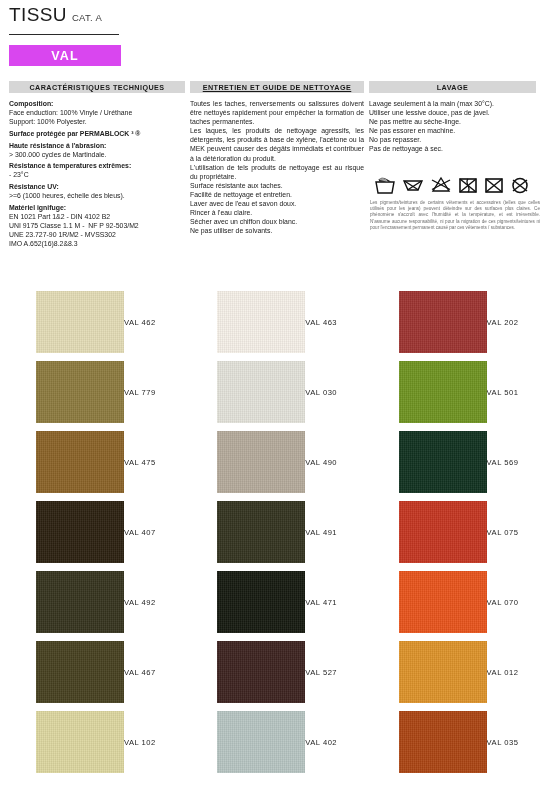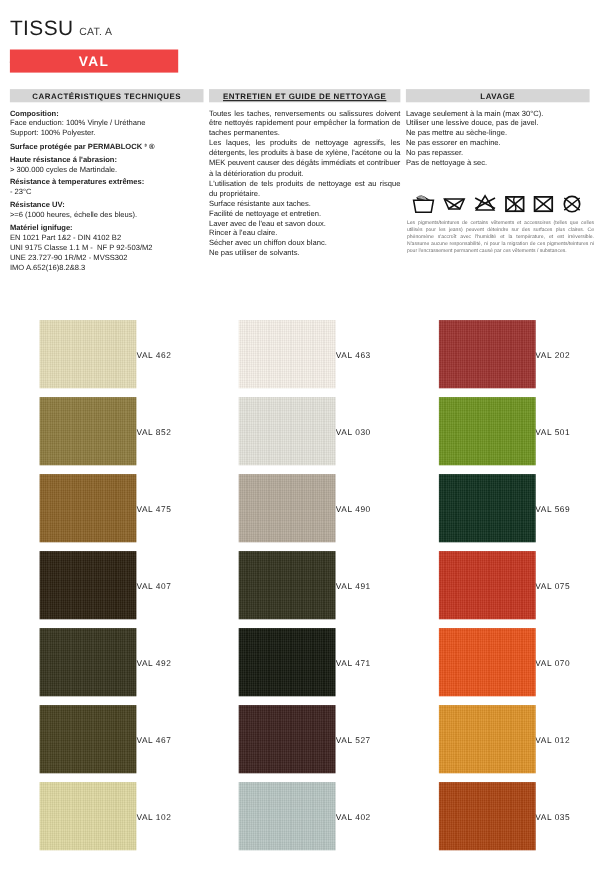--- a/index.html
+++ b/index.html
@@ -13,24 +13,24 @@
     position: relative;
     font-family: "Liberation Sans", sans-serif;
     color: #1a1a1a;
     overflow: hidden;
   }
 
   
   #title-block {
     position: absolute;
     left: 9px;
-    top: 16px;
+    top: 4px;
     width: 110px;
     border-bottom: 1.6px solid #2a2a2a;
-    padding-bottom: 18px;
+    padding-bottom: 8px;
   }
   #title-main {
     font-size: 19px;
     letter-spacing: 0.4px;
     color: #1c1c1c;
     display: inline-block;
     vertical-align: baseline;
   }
   #title-cat {
     font-size: 9.5px;
@@ -39,23 +39,23 @@
     display: inline-block;
     vertical-align: baseline;
     margin-left: 5px;
   }
 
   
   #name-bar {
     position: absolute;
     left: 9px;
     top: 45px;
-    width: 153px;
+    width: 112px;
     height: 21px;
-    background: #ef4444;
+    background: #d946ef;
     color: #ffffff;
     font-size: 12.5px;
     font-weight: bold;
     letter-spacing: 1.2px;
     display: flex;
     align-items: center;
     justify-content: center;
   }
 
   
@@ -284,21 +284,21 @@
         <div class="swatch-label">VAL 463</div>
       </div>
       <div class="swatch-cell">
         <div class="swatch-chip" title="VAL 202" style="background: rgb(157, 51, 48);"></div>
         <div class="swatch-label">VAL 202</div>
       </div>
     </div>
     <div class="swatch-row">
       <div class="swatch-cell">
         <div class="swatch-chip" title="VAL 461" style="background: rgb(140, 122, 62);"></div>
-        <div class="swatch-label">VAL 852</div>
+        <div class="swatch-label">VAL 779</div>
       </div>
       <div class="swatch-cell">
         <div class="swatch-chip" title="VAL 040" style="background: rgb(227, 226, 218);"></div>
         <div class="swatch-label">VAL 030</div>
       </div>
       <div class="swatch-cell">
         <div class="swatch-chip" title="VAL 501" style="background: rgb(110, 147, 32);"></div>
         <div class="swatch-label">VAL 501</div>
       </div>
     </div>

